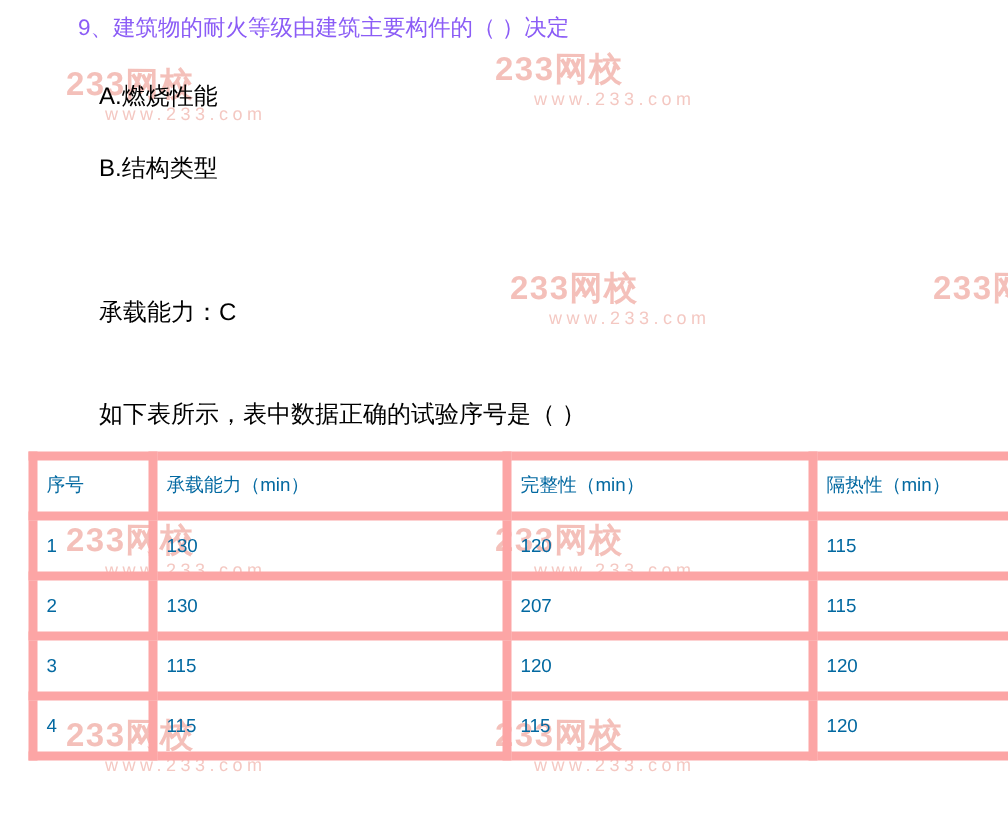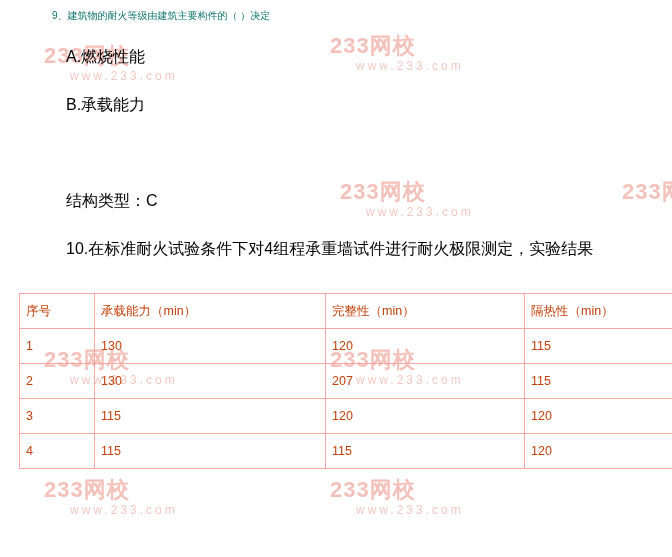--- a/index.html
+++ b/index.html
@@ -61,25 +61,25 @@
   .wm-g { left: 44px;  top: 478px; }
   .wm-h { left: 330px; top: 478px; }
 
   
   .content {
     position: relative;
     z-index: 10;
     padding-top: 8px;
   }
   .q-line {
-    font-size: 10px;
+    font-size: 15px;
     line-height: 1.5;
     margin: 0 0 0 0;
     padding: 0 0 0 38px;
-    color: #0f766e;
+    color: #8b5cf6;
   }
   .opt {
     font-size: 16px;
     line-height: 1.5;
     padding-left: 52px;
     color: #000;
   }
   .sp-1 { height: 22px; }
   .sp-2 { height: 24px; }
   .sp-3 { height: 20px; }
@@ -92,26 +92,26 @@
     padding-left: 5px;
     padding-right: 3px;
   }
   table.data {
     border-collapse: collapse;
     width: 651px;
     table-layout: fixed;
     background: transparent;
   }
   table.data td {
-    border: 1px solid #fca5a5;
+    border: 6px solid #fca5a5;
     height: 34px;
     font-size: 12.5px;
     padding: 0 6px;
     vertical-align: middle;
-    color: #c2410c;
+    color: #0369a1;
     background: transparent;
   }
   .col-1 { width: 62px; }
   .col-2 { width: 218px; }
   .col-3 { width: 186px; }
   .col-4 { width: 185px; }
 </style>
 </head>
 <body>
 
@@ -152,33 +152,33 @@
   </div>
 
   <div class="content">
 
     <div class="q-line">9、建筑物的耐火等级由建筑主要构件的（      ）决定</div>
     <div class="sp-1"></div>
 
     <div class="opt">A.燃烧性能</div>
     <div class="sp-2"></div>
 
-    <div class="opt">B.承载能力</div>
-    <div class="sp-2"></div>
-
-    <div class="sp-2"></div>
-
-    <div class="sp-2"></div>
-
-    <div class="opt">结构类型：C</div>
-    <div class="sp-2"></div>
-
-    <div class="opt">10.在标准耐火试验条件下对4组程承重墙试件进行耐火极限测定，实验结果</div>
+    <div class="opt">B.结构类型</div>
+    <div class="sp-2"></div>
+
+    <div class="sp-2"></div>
+
+    <div class="sp-2"></div>
+
+    <div class="opt">承载能力：C</div>
+    <div class="sp-2"></div>
+
     <div class="sp-3"></div>
 
+    <div class="opt">如下表所示，表中数据正确的试验序号是（        ）</div>
 
   </div>
 
   <div class="tbl-wrap">
     <table class="data">
       <tbody>
         <tr>
           <td class="col-1">序号</td>
           <td class="col-2">承载能力（min）</td>
           <td class="col-3">完整性（min）</td>

